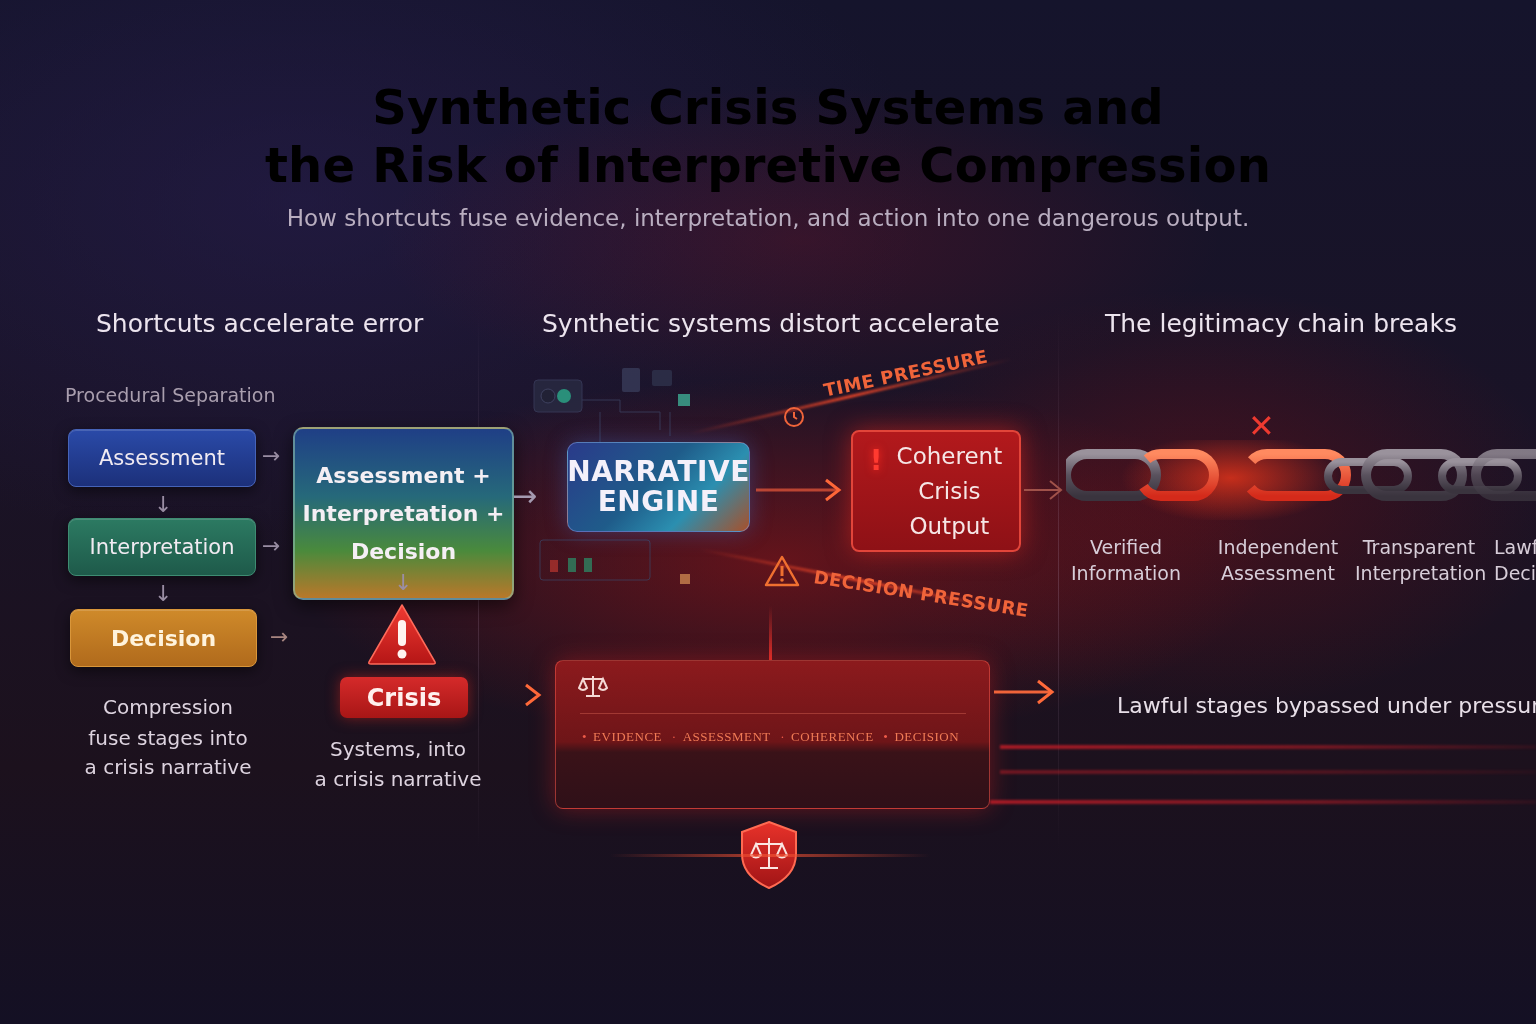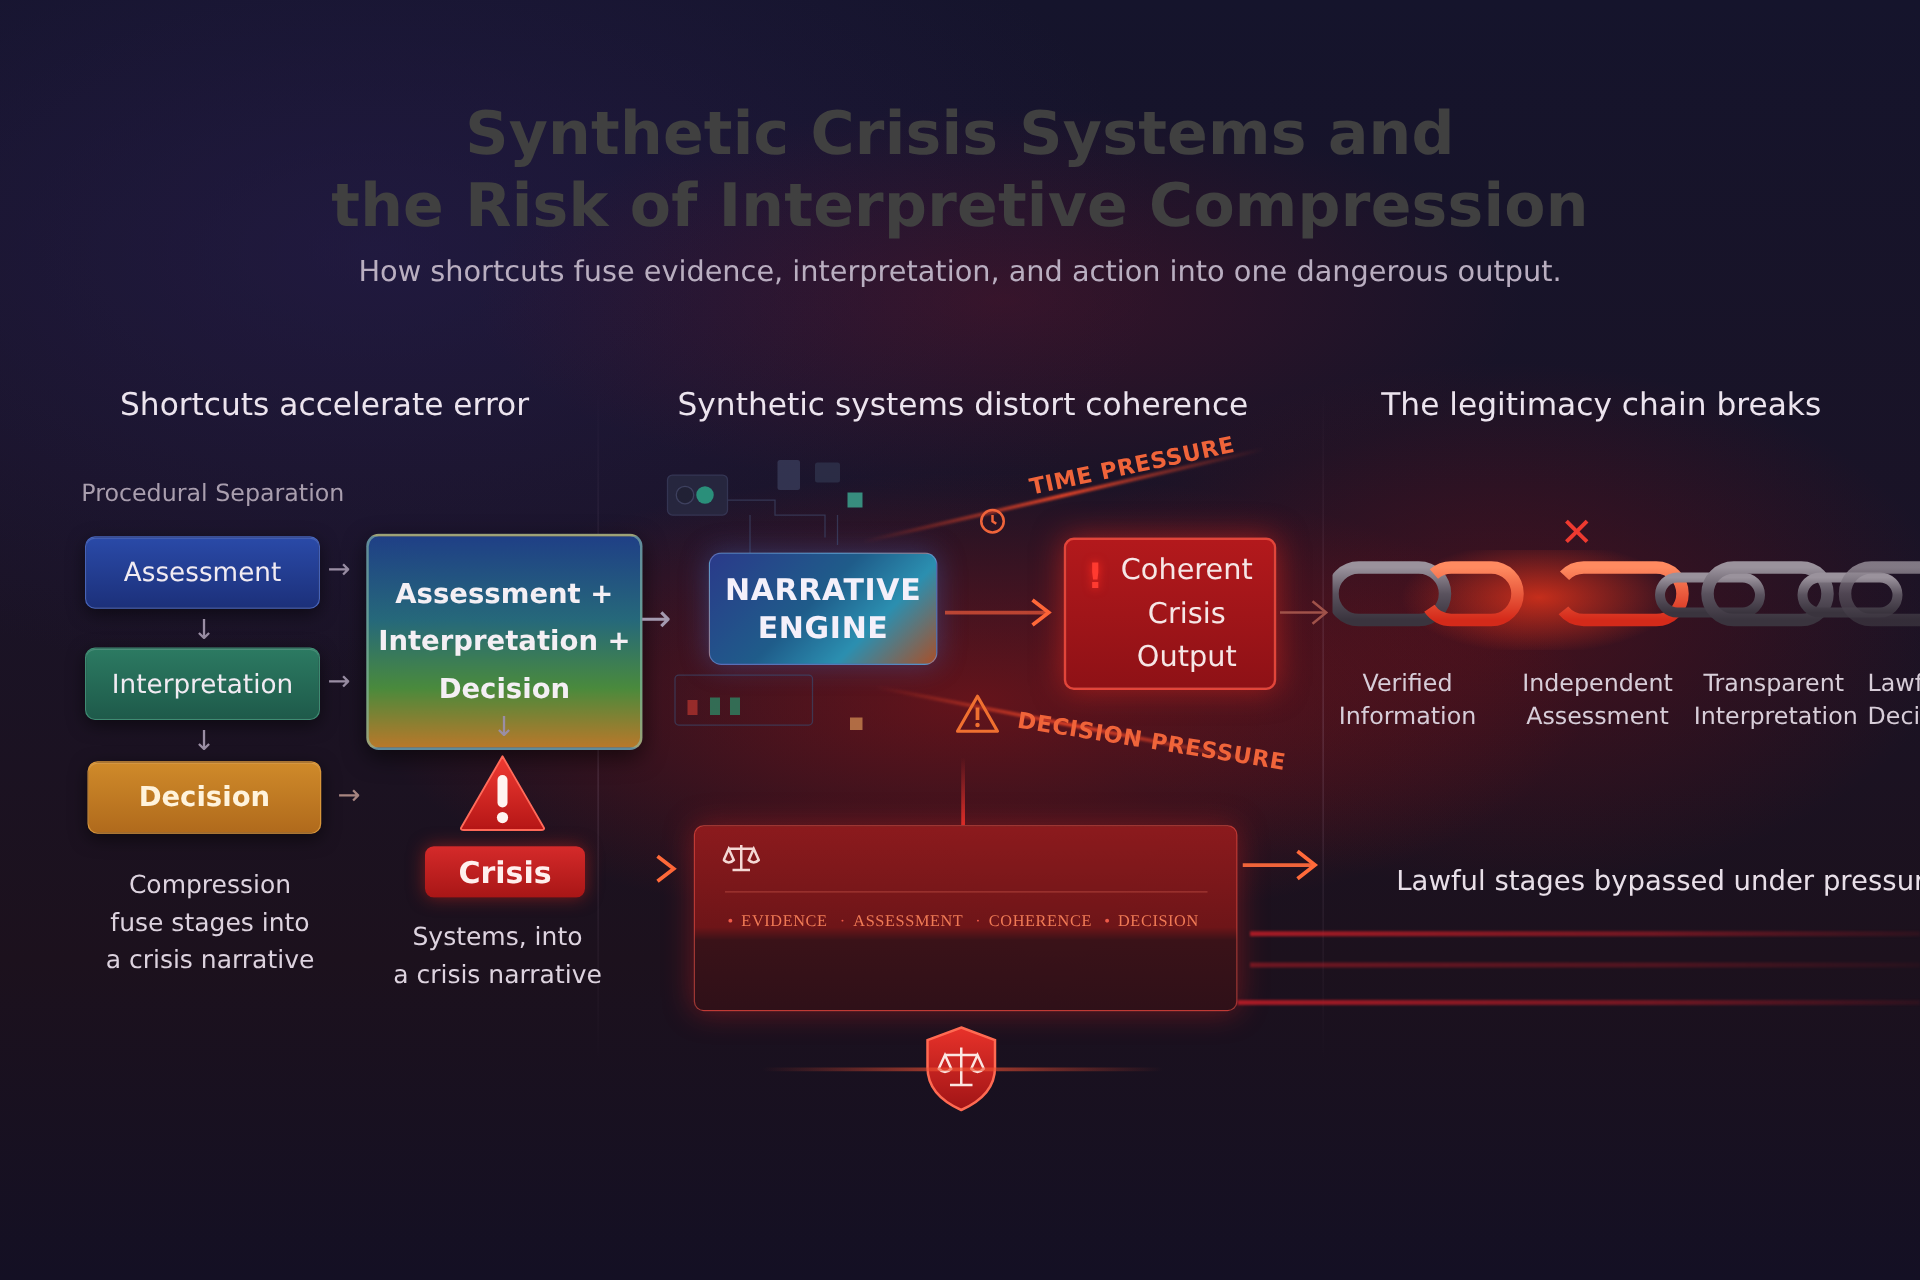--- a/index.html
+++ b/index.html
@@ -12,21 +12,21 @@
       radial-gradient(ellipse 520px 300px at 1200px 500px, rgba(120,15,20,0.45), transparent 70%),
       radial-gradient(ellipse 600px 220px at 800px 240px, rgba(110,20,40,0.35), transparent 70%),
       radial-gradient(ellipse 900px 500px at 300px 200px, rgba(40,30,80,0.55), transparent 70%),
       linear-gradient(180deg, #15142c 0%, #1a1326 45%, #1c111d 75%, #141024 100%);
     position: relative;
   }
   .abs { position: absolute; }
   .title {
     left: 0; width: 1536px; text-align: center;
     font-weight: bold; font-size: 48px; line-height: 58px;
-    color: #404040; letter-spacing: 0.2px;
+    color: #000000; letter-spacing: 0.2px;
   }
   .subtitle {
     left: 0; top: 205px; width: 1536px; text-align: center;
     font-size: 23px; color: #b9aec0;
   }
   .section-head { font-size: 25px; color: #ece4ee; white-space: nowrap; }
   .divider { width: 1px; background: linear-gradient(180deg, transparent, rgba(170,140,170,0.25), transparent); }
   .label-small { font-size: 19px; color: #a99eae; }
   .stage-box {
     border-radius: 8px; display: flex; align-items: center; justify-content: center;
@@ -50,21 +50,21 @@
     border-radius: 7px; font-weight: bold; font-size: 24px; color: #fff0ee;
     display: flex; align-items: center; justify-content: center;
     box-shadow: 0 0 14px rgba(220,40,30,0.5);
   }
   .engine {
     border-radius: 10px;
     background: linear-gradient(135deg, #2a3a8a 0%, #1f5c8a 45%, #2b8fb0 70%, #a8502a 100%);
     border: 1px solid rgba(140,160,230,0.5);
     box-shadow: 0 0 22px rgba(60,120,220,0.35);
     display: flex; flex-direction: column; align-items: center; justify-content: center;
-    font-weight: bold; font-size: 24px; color: #f4f0fa; line-height: 30px; letter-spacing: 0.5px;
+    font-weight: bold; font-size: 28px; color: #f4f0fa; line-height: 30px; letter-spacing: 0.5px;
   }
   .output-box {
     border-radius: 8px;
     background: linear-gradient(180deg, #b3191c, #8e1116);
     border: 2px solid #e2453a;
     box-shadow: 0 0 24px rgba(230,40,30,0.55);
     display: flex; align-items: center; justify-content: center; gap: 14px;
   }
   .output-text { font-size: 23px; line-height: 35px; text-align: center; color: #f6e6e6; }
   .pressure { color: #f0643a; font-weight: bold; font-size: 18px; letter-spacing: 0.5px; white-space: nowrap; }
@@ -151,21 +151,21 @@
         <linearGradient id="ag" x1="0" x2="1">
           <stop offset="0" stop-color="#f0643a" stop-opacity="0.2"></stop>
           <stop offset="1" stop-color="#ff6a3a"></stop>
         </linearGradient>
       </defs>
     <line x1="0" y1="12" x2="68" y2="12" stroke="url(#ag)" stroke-width="3"></line>
       <path d="M56 2 L69 12 L56 22" fill="none" stroke="#ff6a3a" stroke-width="3"></path>
     </svg>
 </div>
 
-<div class="abs section-head" style="left:542px; top:309px;">Synthetic systems distort coherence</div>
+<div class="abs section-head" style="left:542px; top:309px;">Synthetic systems distort accelerate</div>
 
 <div class="abs" style="left:510px; top:360px; width:250px; height:230px; opacity:0.75;">
   <svg width="250" height="230" viewBox="0 0 250 230">
     <rect x="24" y="20" width="48" height="32" rx="4" fill="#2a2c44" stroke="#3c4060"></rect>
     <circle cx="38" cy="36" r="7" fill="#232638" stroke="#4a5070"></circle>
       <circle cx="54" cy="36" r="7" fill="#2fb894"></circle>
     <rect x="112" y="8" width="18" height="24" rx="2" fill="#3a3e5c"></rect>
     <rect x="142" y="10" width="20" height="16" rx="2" fill="#30344e"></rect>
     <path d="M72 40 H110 V52 H150 V70" stroke="#3c4262" fill="none"></path>
     <rect x="168" y="34" width="12" height="12" fill="#3fb69a"></rect>

